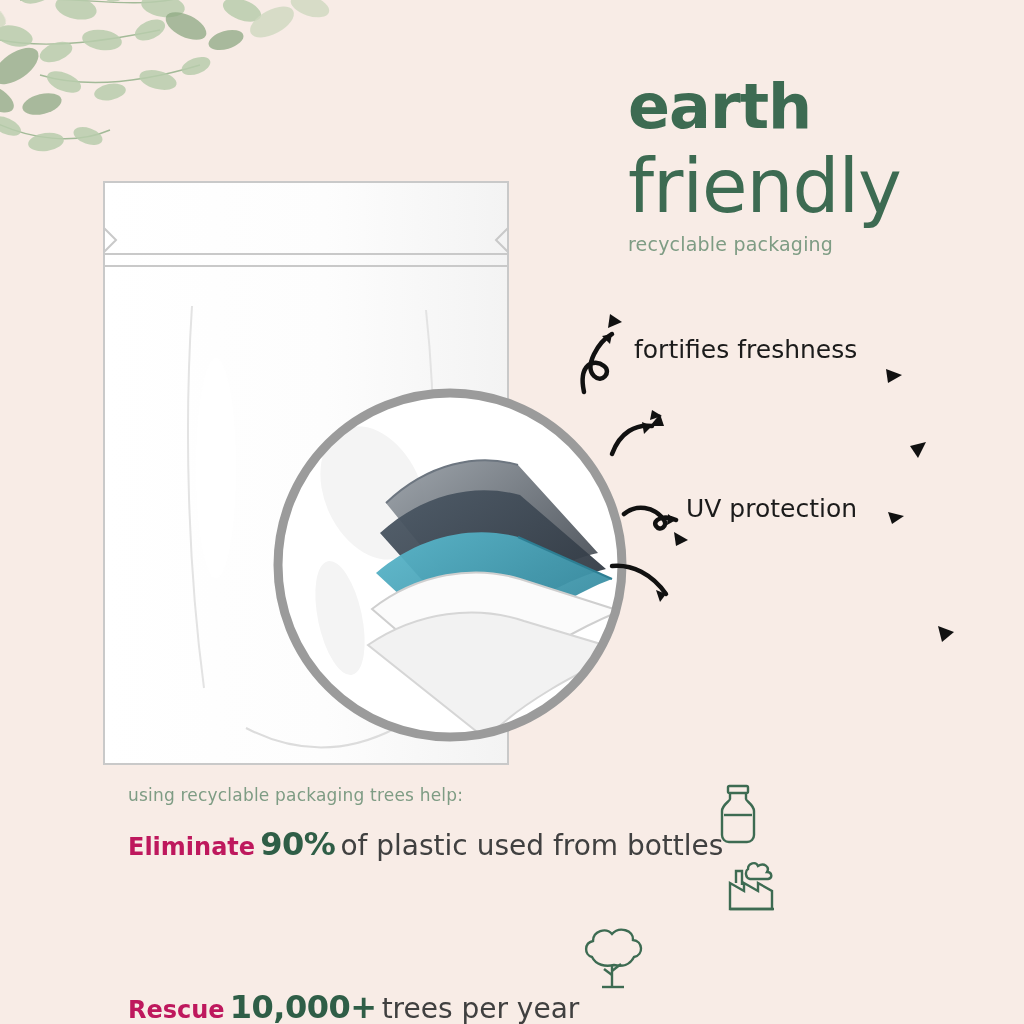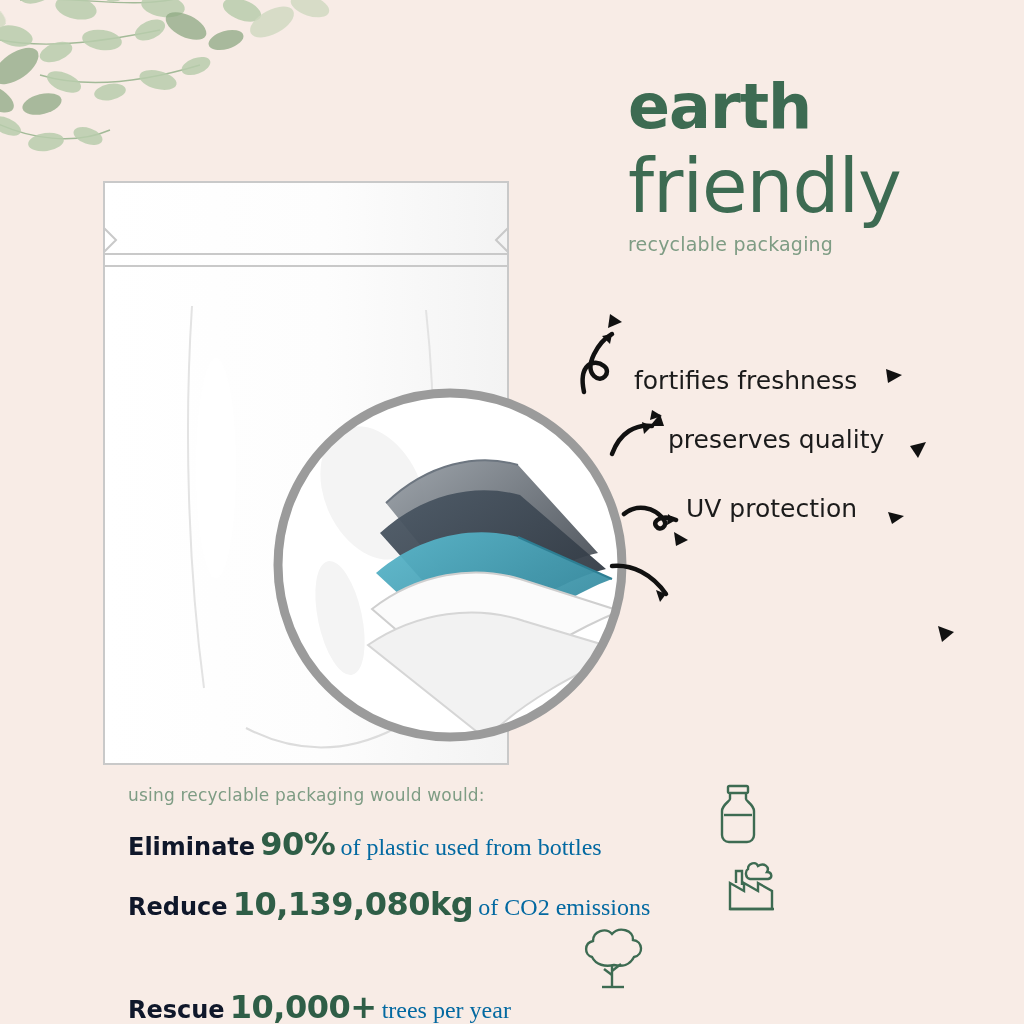--- a/index.html
+++ b/index.html
@@ -37,41 +37,41 @@
   
   .magnifier{position:absolute;left:268px;top:383px;width:364px;height:364px;}
 
   
   .feature{
     position:absolute;
     font-size:25px;
     color:#1b1b1b;
     white-space:nowrap;
   }
-  .f0{left:634px;top:335px;margin-top:31px;}
+  .f0{left:634px;top:335px;}
   .f1{left:668px;top:425px;}
   .f2{left:686px;top:494px;}
   .f3{left:678px;top:607px;}
 
   .arrow{position:absolute;}
 
   
   .stats-intro{
     position:absolute;left:128px;top:785px;
     font-size:17px;color:#7e9c84;letter-spacing:.2px;
   }
   .stat{position:absolute;left:128px;white-space:nowrap;}
   .stat .verb{
-    font-weight:bold;font-size:24px;color:#0f172a;
+    font-weight:bold;font-size:24px;color:#be185d;
   }
   .stat .num{
     font-weight:bold;font-size:32px;color:#2f5e47;letter-spacing:-.5px;
   }
   .stat .rest{
-    font-size:24px;color:#0369a1;font-family:Liberation Serif, serif;
+    font-size:28px;color:#404040;
   }
   .s0{top:825px;}
   .s1{top:885px;}
   .s2{top:988px;}
 
   .stat-icon{position:absolute;}
   .i0{left:712px;top:783px;}
   .i1{left:724px;top:855px;}
   .i2{left:578px;top:925px;}
 </style>
@@ -241,34 +241,28 @@
         <polygon points="2,2 16,10 4,16" fill="#111"></polygon>
       </svg>
   </div>
   <div class="arrow" style="left:936px;top:624px;">
     <svg width="24" height="24" viewBox="0 0 24 24">
         <polygon points="2,2 18,8 6,18" fill="#111"></polygon>
       </svg>
   </div>
 
   <div class="feature f0">fortifies freshness</div>
-  <div class="feature f1">preserves quality</div>
   <div class="feature f2">UV protection</div>
 
-  <div class="stats-intro">using recyclable packaging would would:</div>
+  <div class="stats-intro">using recyclable packaging trees help:</div>
 
   <div class="stat s0">
     <span class="verb">Eliminate</span>
     <span class="num">90%</span>
     <span class="rest">of plastic used from bottles</span>
-  </div>
-  <div class="stat s1">
-    <span class="verb">Reduce</span>
-    <span class="num">10,139,080kg</span>
-    <span class="rest">of CO2 emissions</span>
   </div>
   <div class="stat s2">
     <span class="verb">Rescue</span>
     <span class="num">10,000+</span>
     <span class="rest">trees per year</span>
   </div>
 
   <div class="stat-icon i0">
     <svg width="52" height="62" viewBox="0 0 52 62" xmlns="http://www.w3.org/2000/svg" fill="none" stroke="#3d6b52" stroke-width="2.4">
       <rect x="16" y="3" width="20" height="7" rx="1.5"></rect>

